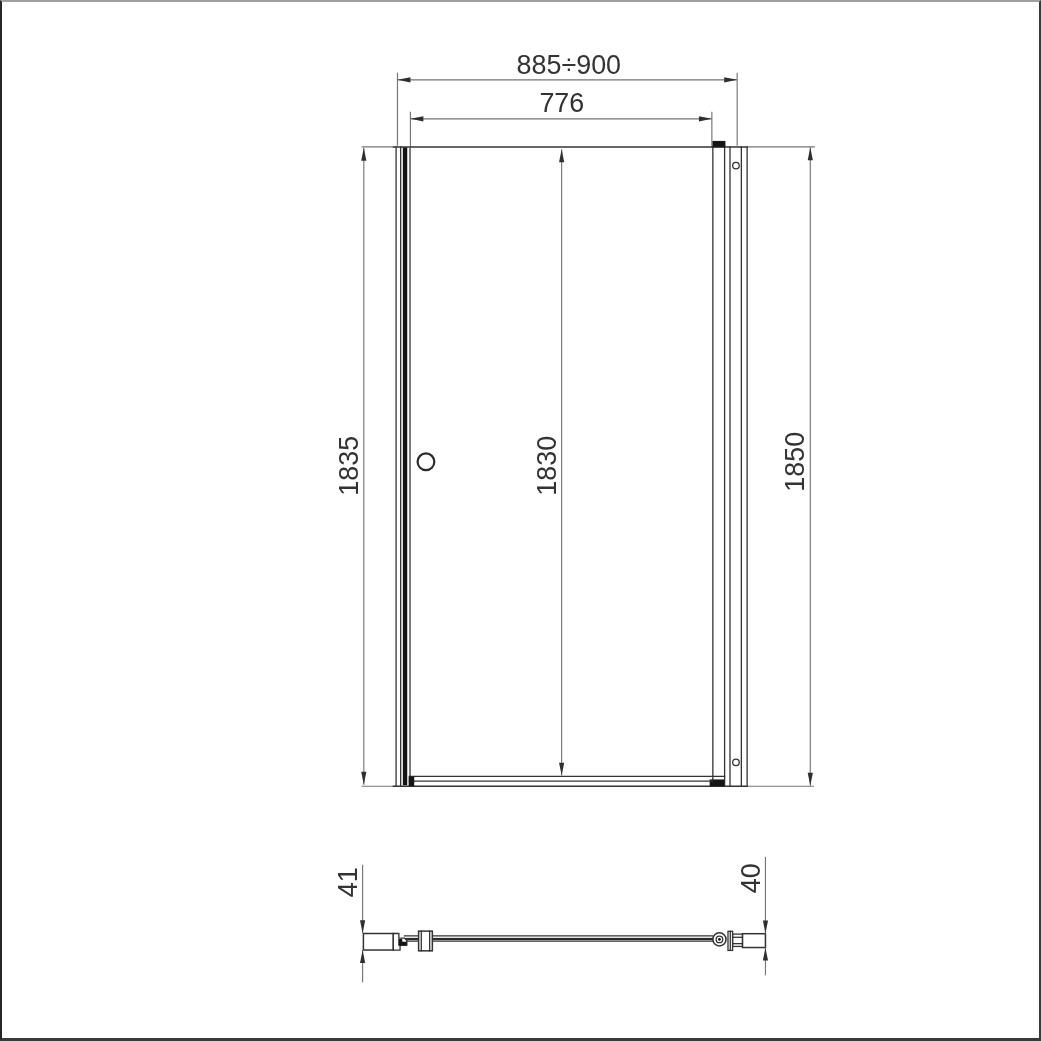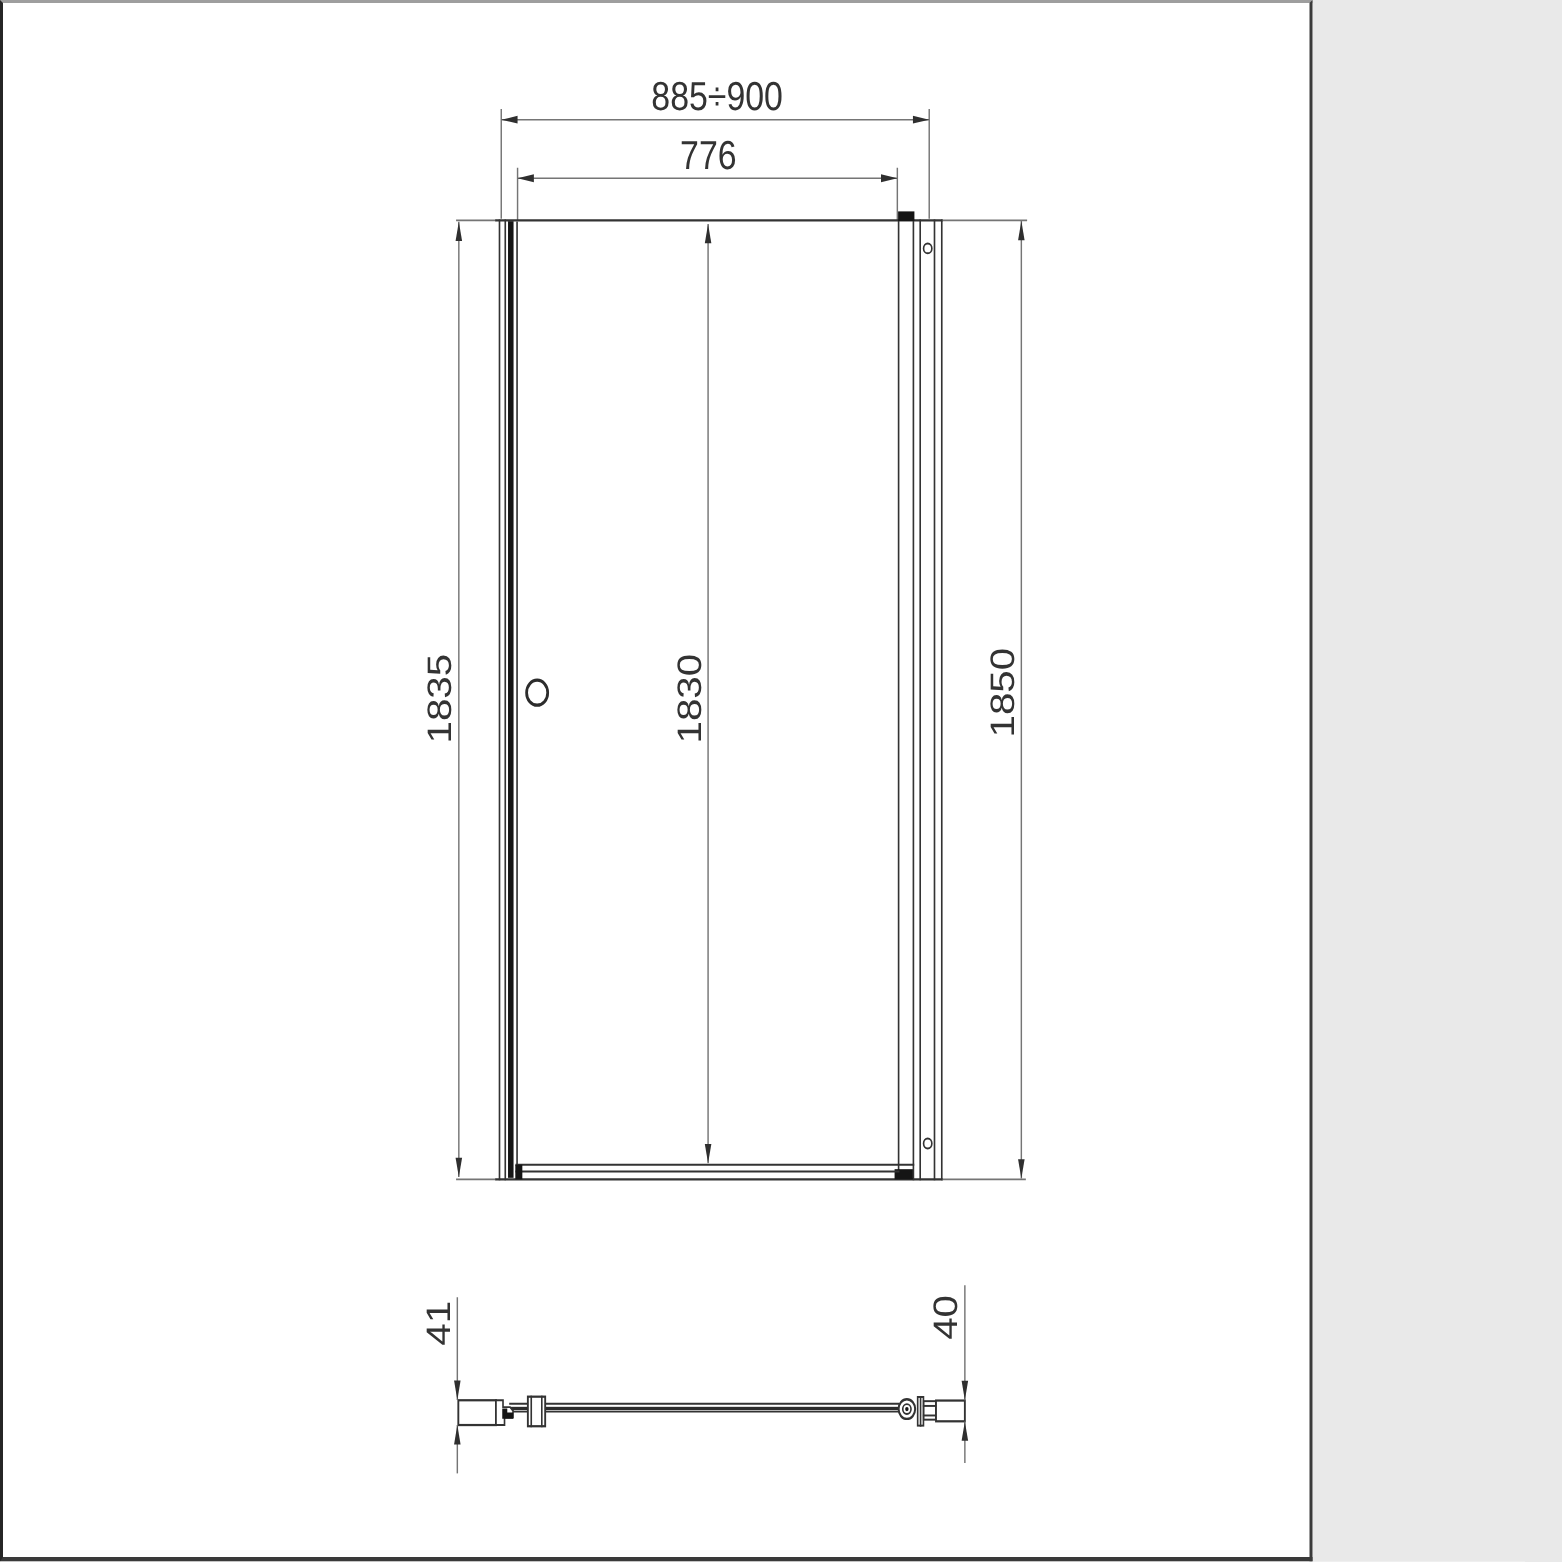--- a/index.html
+++ b/index.html
@@ -1,18 +1,18 @@
 <!DOCTYPE html>
 <html style="--line_color: #333333; --dim_color: #757575; --arrow_color: #2f2f2f; --text_color: #333333; --background: #ffffff;"><head>
 <meta charset="utf-8">
 <title>Drawing</title>
 <style>
   html,body{margin:0;padding:0;background:#e9e9e9;}
   #canvas{
-    width:875px;height:1041px;box-sizing:border-box;background:var(--background,#fff);
+    width:1041px;height:1041px;box-sizing:border-box;background:var(--background,#fff);
     border-top:2px solid #9e9e9e;border-left:2px solid #262626;
     border-right:2px solid #3a3a3a;border-bottom:3px solid #3a3a3a;
     position:relative;overflow:hidden;
   }
   svg{display:block;width:100%;height:100%;}
   .obj{stroke:var(--line_color,#333);stroke-width:1.5;fill:none;stroke-linecap:square;}
   .obj2{stroke:var(--line_color,#333);stroke-width:1.3;fill:none;stroke-linecap:square;}
   .dim{stroke:var(--dim_color,#757575);stroke-width:1.15;fill:none;}
   .arr{fill:var(--arrow_color,#2f2f2f);stroke:none;}
   .dark{fill:#151515;stroke:none;}

